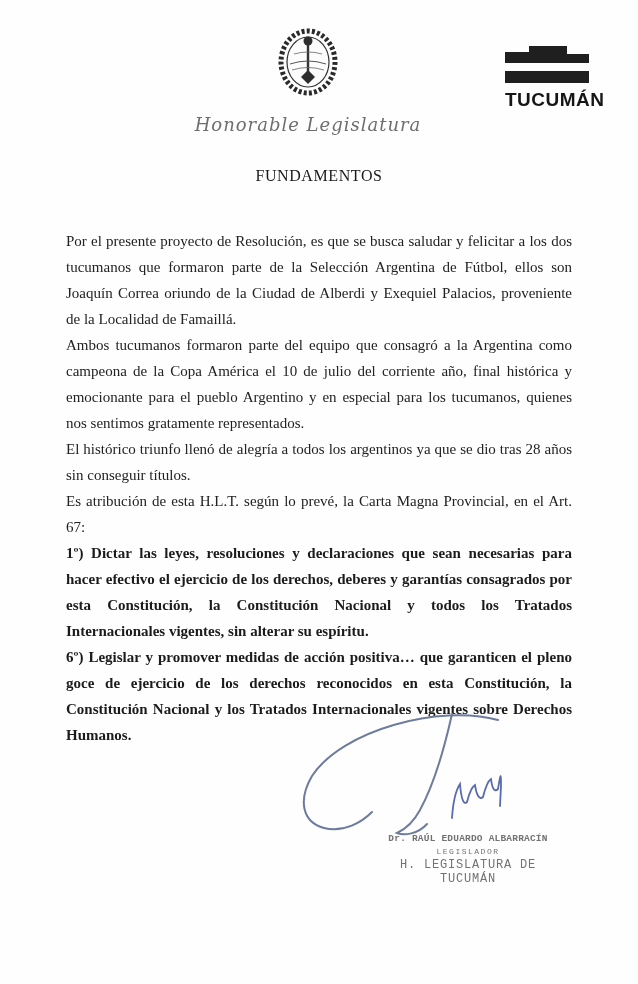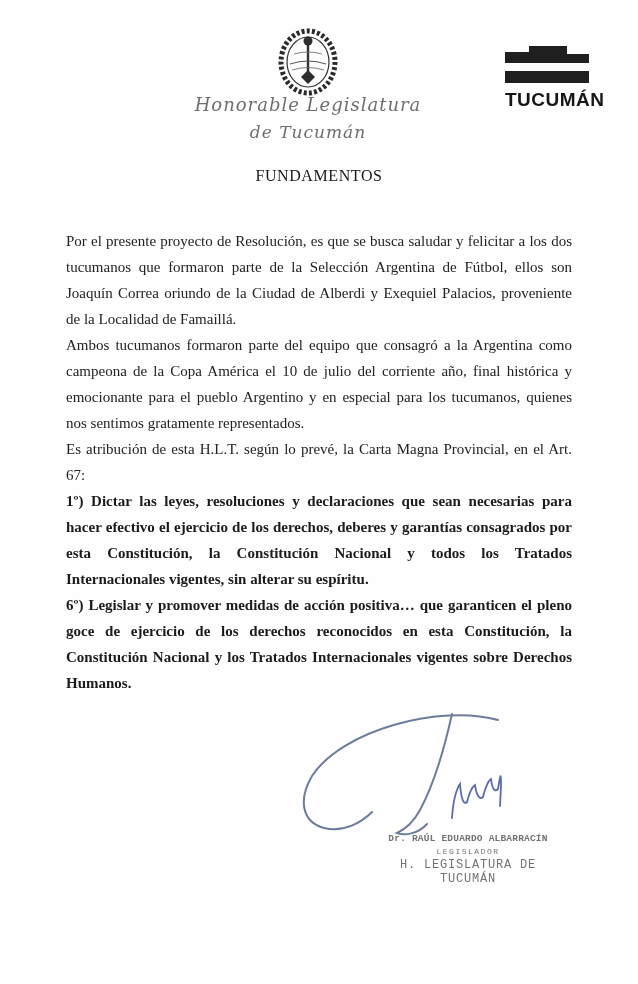--- a/index.html
+++ b/index.html
@@ -3,21 +3,21 @@
 <meta charset="utf-8">
 <style>
   * { margin:0; padding:0; box-sizing:border-box; }
   html,body { width:638px; height:984px; }
   body { background:#ffffff; font-family:"Liberation Serif", serif; color:#1c1c1c; position:relative; overflow:hidden; }
 
   .page { position:absolute; inset:0; background:#fefefe; }
 
   
   .crest { position:absolute; left:276px; top:28px; width:64px; height:68px; }
-  .script-org { position:absolute; left:190px; top:94px; width:236px; text-align:center;
+  .script-org { position:absolute; left:190px; top:114px; width:236px; text-align:center;
     font-family:"DejaVu Serif", serif; font-style:italic; color:#6e6e6e; }
   .script-org .l1 { font-size:18px; letter-spacing:1px; }
   .script-org .l2 { font-size:17px; margin-top:7px; letter-spacing:1px; }
 
   .logo { position:absolute; left:505px; top:44px; width:86px; text-align:center; }
   .logo svg { display:block; width:84px; height:44px; }
   .logo-text { font-family:"Liberation Sans", sans-serif; font-weight:bold; font-size:19px;
     letter-spacing:0.5px; color:#161616; margin-top:1px; }
 
   .doc-title { position:absolute; left:0; top:167px; width:638px; text-align:center;
@@ -51,36 +51,36 @@
       <circle cx="32" cy="13" r="4.5" fill="#2d2d2d"></circle>
       <path d="M25 49 L32 42 L39 49 L32 56 Z" fill="#2d2d2d"></path>
       <path d="M14 36 Q32 30 50 36" stroke="#555" stroke-width="1" fill="none"></path>
       <path d="M16 42 Q32 37 48 42" stroke="#666" stroke-width="0.8" fill="none"></path>
       <path d="M18 26 Q32 22 46 26" stroke="#666" stroke-width="0.8" fill="none"></path>
     </svg>
   </div>
 
   <div class="script-org">
     <div class="l1">Honorable Legislatura</div>
-    <div class="l2">de Tucumán</div>
   </div>
 
   <div class="logo">
     <svg viewBox="0 0 84 44" xmlns="http://www.w3.org/2000/svg">
       <path d="M0 8 L24 8 L24 2 L62 2 L62 10 L84 10 L84 19 L0 19 Z" fill="#1f1f1f"></path>
       <rect x="0" y="27" width="84" height="12" fill="#1f1f1f"></rect>
     </svg>
     <div class="logo-text">TUCUMÁN</div>
   </div>
 
   <div class="doc-title">FUNDAMENTOS</div>
 
   <div class="body-text">
     <p>Por el presente proyecto de Resolución, es que se busca saludar y felicitar a los dos tucumanos que formaron parte de la Selección Argentina de Fútbol, ellos son Joaquín Correa oriundo de la Ciudad de Alberdi y Exequiel Palacios, proveniente de la Localidad de Famaillá.</p>
     <p>Ambos tucumanos formaron parte del equipo que consagró a la Argentina como campeona de la Copa América el 10 de julio del corriente año, final histórica y emocionante para el pueblo Argentino y en especial para los tucumanos, quienes nos sentimos gratamente representados.</p>
+    <p>El histórico triunfo llenó de alegría a todos los argentinos ya que se dio tras 28 años sin conseguir títulos.</p>
     <p>Es atribución de esta H.L.T. según lo prevé, la Carta Magna Provincial, en el Art. 67:</p>
     <p class="bi">1º) Dictar las leyes, resoluciones y declaraciones que sean necesarias para hacer efectivo el ejercicio de los derechos, deberes y garantías consagrados por esta Constitución, la Constitución Nacional y todos los Tratados Internacionales vigentes, sin alterar su espíritu.</p>
     <p class="bi">6º) Legislar y promover medidas de acción positiva… que garanticen el pleno goce de ejercicio de los derechos reconocidos en esta Constitución, la Constitución Nacional y los Tratados Internacionales vigentes sobre Derechos Humanos.</p>
   </div>
 
   <div class="sig-wrap">
     <svg viewBox="0 0 270 140" xmlns="http://www.w3.org/2000/svg">
       <path d="M208 12 C150 -4 52 22 22 68 C8 92 12 114 34 120 C54 125 72 114 82 104" fill="none" stroke="#6d7c9d" stroke-width="2" stroke-linecap="round"></path>
       <path d="M162 6 C154 42 142 80 130 102 C124 113 116 121 107 125 C114 128 128 126 137 116" fill="none" stroke="#6d7c9d" stroke-width="2" stroke-linecap="round"></path>
       <path d="M162 110 C163 95 166 82 170 76 C171 88 173 98 177 94 C179 86 182 79 185 77 C186 85 189 93 193 89 C195 81 198 73 201 71 C202 79 204 85 208 81 C210 70 211 60 211 78 L210 98" fill="none" stroke="#5a6bae" stroke-width="1.8" stroke-linecap="round"></path>

